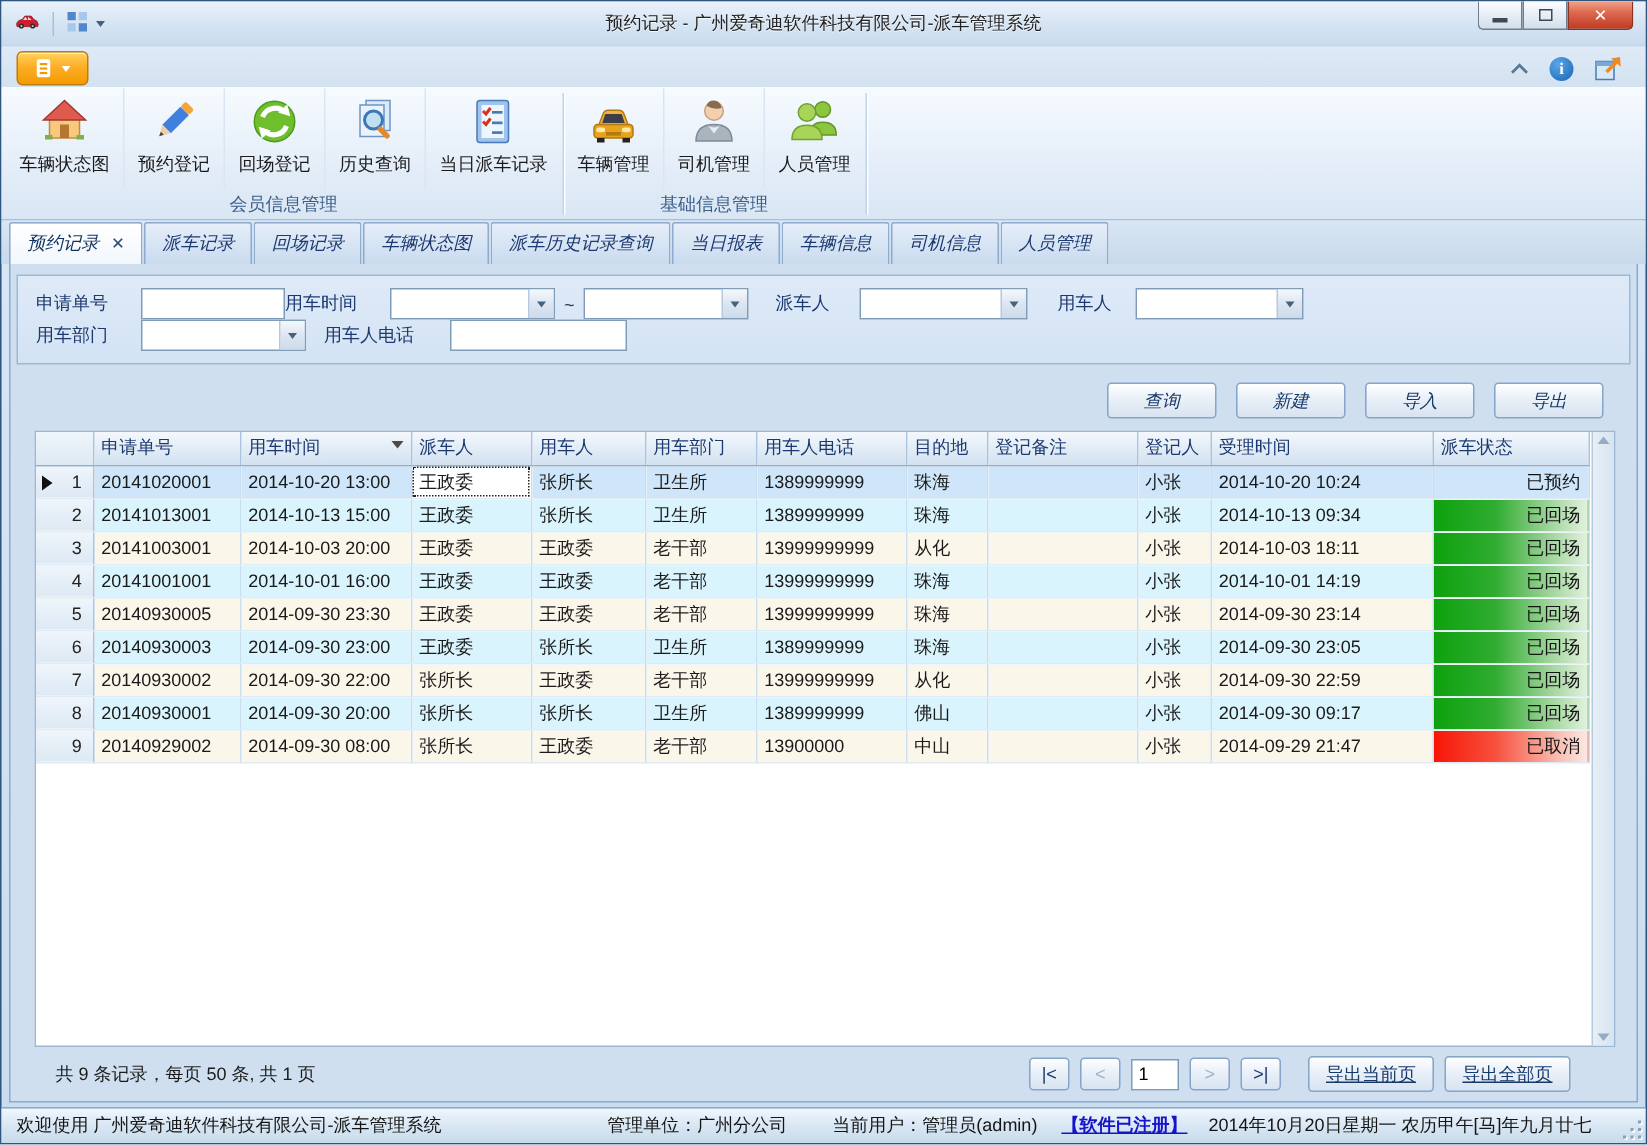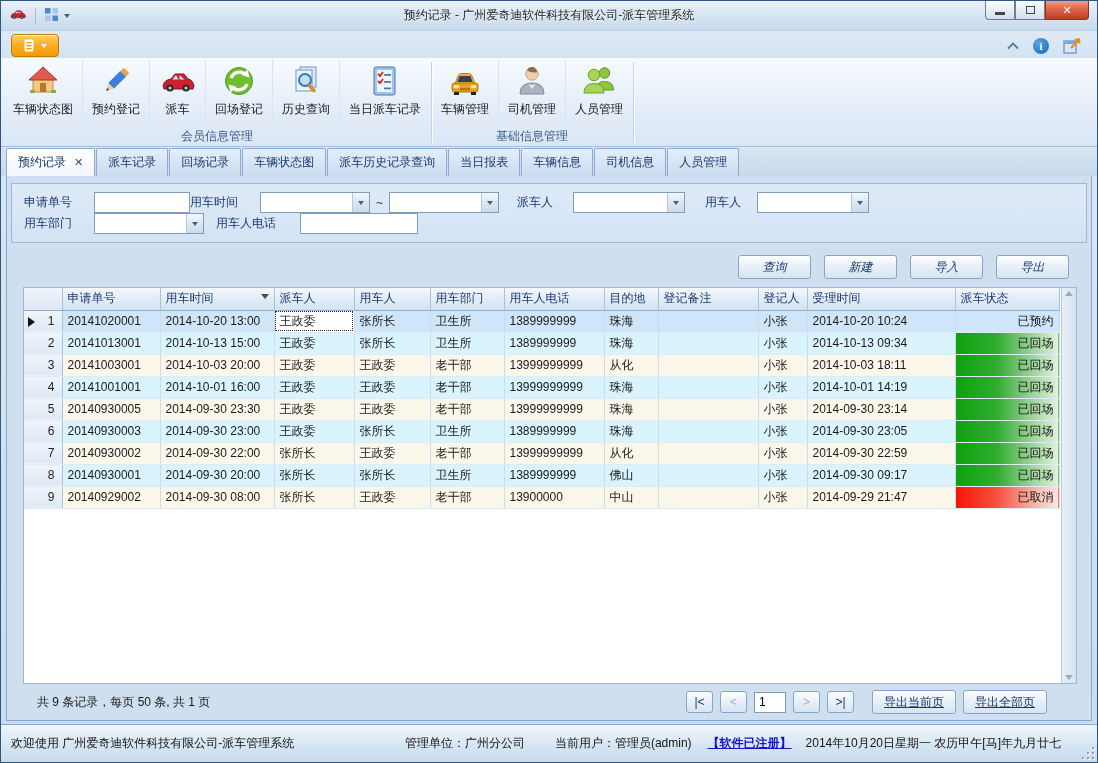--- a/index.html
+++ b/index.html
@@ -56,21 +56,21 @@
   .rbtn:not(:last-child) { border-right:1px solid #d9e5f2; }
   .rbtn .icn { width:34px; height:34px; }
   .rbtn .icn svg { width:34px; height:34px; }
   .rbtn .lbl { margin-top:3px; white-space:nowrap; color:#1b1b1b; }
   .rgroup-label { height:20px; display:flex; align-items:center; justify-content:center;
     color:#3c5e88; position:relative; padding:0 20px; }
   
   .doctabs { height:29px; display:flex; align-items:flex-end; padding:0 0 0 5px; gap:1px;
     background:linear-gradient(#d9e6f3,#c7d9ec); }
   .dtab { padding:5px 11px 5px; border:1px solid #8fabcd; border-bottom:none; border-radius:2px 2px 0 0;
-    background:linear-gradient(#e6eef9,#c9dbef); color:#1c3a70; white-space:nowrap; cursor:default; }
+    background:linear-gradient(#e6eef9,#c9dbef); color:#1c3a70; white-space:nowrap; cursor:default;font-style:italic; }
   .dtab.active { background:linear-gradient(#ffffff,#f2f7fc); color:#10315f; }
   .dtab .close-x { margin-left:8px; font-weight:bold; color:#2d4a77; font-size:11px; }
   
   .page { flex:1; margin:0 5px 3px; border:1px solid #8aa9cb; border-top:none;
     background:#cfdff0; display:flex; flex-direction:column; overflow:hidden; }
   .filterpanel { margin:7px 4px 0; height:60px; background:linear-gradient(#dfeaf8,#d3e3f4);
     border:1px solid #9db9d6; padding:8px 12px; display:flex; flex-direction:column; justify-content:space-between; }
   .frow { display:flex; align-items:center; height:22px; }
   .flabel { color:#1c3a70; white-space:nowrap; }
   .tin { height:21px; border:1px solid #7f9db9; background:#fff; outline:none; font:inherit; padding:0 3px; }
@@ -115,21 +115,21 @@
   .pbtn { min-width:27px; height:22px; padding:0 4px; border:1px solid #86a5c9; border-radius:3px;
     background:linear-gradient(#feffff,#e9f0f8 45%,#d8e4f1); color:#17386b;
     display:flex; align-items:center; justify-content:center; cursor:default; }
   .pbtn.dim { color:#9fb2c8; }
   .pageinput { width:32px; height:21px; border:1px solid #7f9db9; text-align:left; padding:0 4px; font:inherit; outline:none; }
   .exportbtn { height:24px; padding:0 11px; margin-left:7px; border:1px solid #86a5c9; border-radius:3px;
     background:linear-gradient(#feffff,#e9f0f8 45%,#d8e4f1); color:#17386b;
     display:flex; align-items:center; justify-content:center; cursor:default;text-decoration:underline; }
   .exportbtn.first { margin-left:18px; }
   
-  .statusbar { height:38px; border-top:1px solid #8aa9cb; display:flex; align-items:center; padding:0 10px;
+  .statusbar { height:24px; border-top:1px solid #8aa9cb; display:flex; align-items:center; padding:0 10px;
     background:linear-gradient(#f0f6fc,#d7e5f3 55%,#c7dbec); color:#151515; position:relative; }
   .sb-org { margin-left:auto; }
   .sb-user { margin-left:30px; }
   .sb-license { margin-left:16px; color:#1414c8; font-weight:bold; text-decoration:underline; cursor:pointer; }
   .sb-date { margin-left:14px; margin-right:26px; }
   .grip { position:absolute; right:3px; bottom:3px; width:12px; height:12px; }
   .grip i { position:absolute; width:2px; height:2px; background:#8aa0b8; box-shadow:1px 1px 0 #fff; }
 </style>
 </head>
 <body>
@@ -210,32 +210,20 @@
           <div class="rbtn">
             <span class="icn"><svg viewBox="0 0 34 34">
                 <g transform="rotate(45 17 17)">
                   <rect x="13" y="2" width="8" height="5" rx="1.5" fill="#f5a33b"></rect>
                   <rect x="13" y="7" width="8" height="17" fill="#3f7fdd"></rect>
                   <polygon points="13,24 21,24 17,31" fill="#f3cf9e"></polygon>
                   <polygon points="15.6,28 18.4,28 17,31" fill="#444"></polygon>
                 </g>
               </svg></span>
             <span class="lbl">预约登记</span>
-          </div>
-          <div class="rbtn">
-            <span class="icn"><svg viewBox="0 0 34 34">
-                <path d="M2 22 q1-6 8-7 l4-5 h9 l4 5 q5 1 6 7 l-1 3 H3 z" fill="#cf1f2f" stroke="#8d1520"></path>
-                <path d="M15 11 l-3.5 4.5 h6 z" fill="#cfe6f5"></path>
-                <path d="M18.5 11 l5 4.5 h-5 z" fill="#cfe6f5"></path>
-                <circle cx="9" cy="24" r="3.6" fill="#2b2b2b"></circle>
-                <circle cx="9" cy="24" r="1.5" fill="#cfcfcf"></circle>
-                <circle cx="25" cy="24" r="3.6" fill="#2b2b2b"></circle>
-                <circle cx="25" cy="24" r="1.5" fill="#cfcfcf"></circle>
-              </svg></span>
-            <span class="lbl">派车</span>
           </div>
           <div class="rbtn">
             <span class="icn"><svg viewBox="0 0 34 34">
                 <circle cx="17" cy="17" r="13.5" fill="#6fbe2e" stroke="#4e9a1d"></circle>
                 <path d="M9 14 a9 9 0 0 1 15-3" stroke="#fff" stroke-width="3.4" fill="none"></path>
                 <polygon points="25.5,5.5 27.5,13.5 19.5,11" fill="#fff"></polygon>
                 <path d="M25 20 a9 9 0 0 1 -15 3" stroke="#fff" stroke-width="3.4" fill="none"></path>
                 <polygon points="8.5,28.5 6.5,20.5 14.5,23" fill="#fff"></polygon>
               </svg></span>
             <span class="lbl">回场登记</span>

